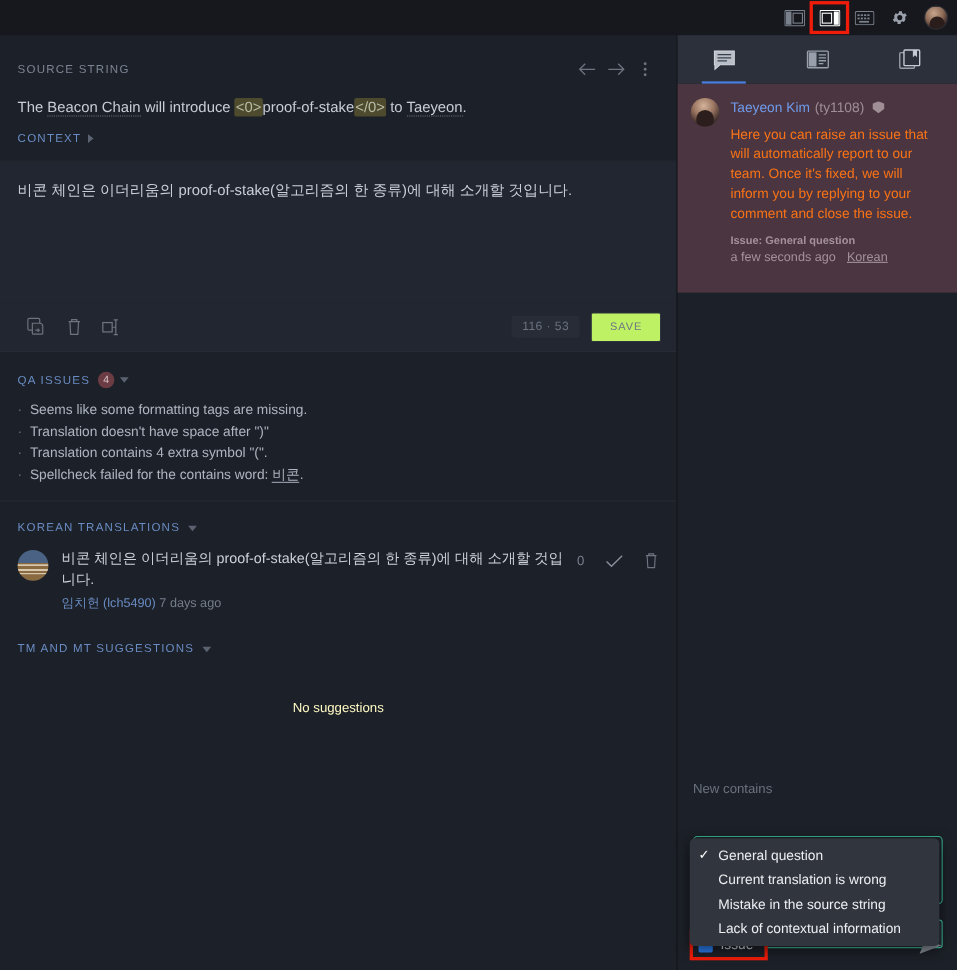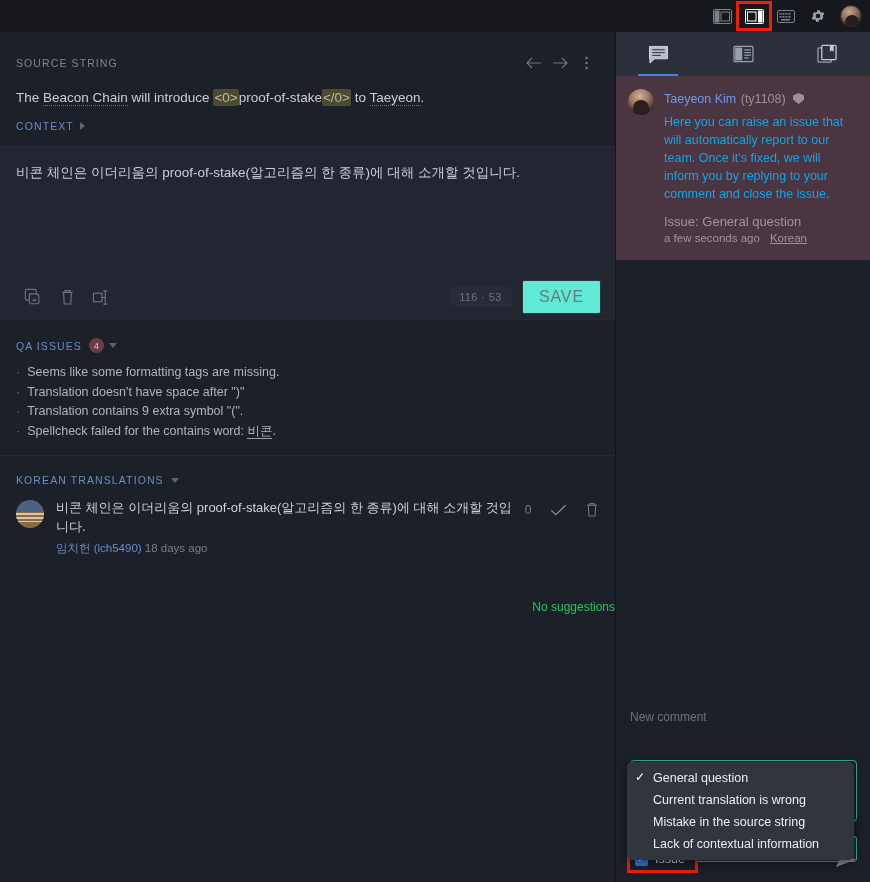--- a/index.html
+++ b/index.html
@@ -71,21 +71,21 @@
   .trans-toolbar {
     background: #222630; height: 44px; display: flex; align-items: center;
     padding: 0 14px 0 16px;
   }
   .tool-icn { width: 34px; height: 30px; display: flex; align-items: center; justify-content: center; cursor: pointer; }
   .counter {
     font-size: 11px; color: #6b7280; background: #272c36; border-radius: 3px;
     padding: 4px 10px; margin-right: 10px; letter-spacing: .4px;
   }
   .save-btn {
-    font-size: 16px; letter-spacing: .9px; color: #6f7684; background: #5eead4;
+    font-size: 10px; letter-spacing: .9px; color: #6f7684; background: #bef264;
     border: 1px solid #2e333e; border-radius: 2px; padding: 7px 16px; cursor: pointer;
   }
 
   
   .qa-badge {
     display: inline-flex; align-items: center; justify-content: center;
     width: 15px; height: 15px; border-radius: 50%; background: #6b3c44;
     color: #d9c3c7; font-size: 9.5px; margin-left: 7px; margin-right: 5px;
   }
   .qa-list { padding: 4px 16px 14px 16px; }
@@ -105,59 +105,59 @@
     background: repeating-linear-gradient(#d8c9ae 0 2px, #8a6a41 2px 4px);
   }
   .kt-main { flex: 1; }
   .kt-text { font-size: 13px; color: #ccd1da; line-height: 19px; }
   .kt-meta { font-size: 11.5px; color: #767d8a; margin-top: 5px; }
   .kt-user { color: #6a8cc4; }
   .kt-actions { display: flex; align-items: center; gap: 18px; margin-top: 3px; }
   .kt-count { font-size: 12px; color: #767d8a; min-width: 8px; text-align: center; }
   .kt-ic { cursor: pointer; display: flex; align-items: center; }
 
-  .nosugg { text-align: right; font-size: 12px; color: #22c55e; padding: 34px 0 40px 0; }
+  .nosugg { text-align: center; font-size: 12px; color: #fef9c3; padding: 34px 0 40px 0; }
 
   
   .rpanel {
     position: absolute; top: 32px; left: 615px; width: 255px; height: 850px;
     background: #1c2028; border-left: 1px solid #121418;
   }
   .rtabs {
     height: 44px; background: #2b303a; display: flex; align-items: center;
     position: relative;
   }
   .rtab { flex: 1; display: flex; align-items: center; justify-content: center; height: 44px; cursor: pointer; position: relative; }
   .rtab.active::after {
     content: ""; position: absolute; left: 50%; transform: translateX(-50%);
     bottom: 0; width: 40px; height: 2.5px; background: #4a7fe0;
   }
   .comment-block {
-    background: #4b3540; padding: 13px 14px 16px 12px; display: flex; gap: 10px;
+    background: #4b3540; padding: 13px 14px 26px 12px; display: flex; gap: 10px;
   }
   .c-avatar {
     width: 26px; height: 26px; border-radius: 50%; flex: 0 0 26px; overflow: hidden;
     background: radial-gradient(circle at 45% 28%, #d4b49a 0%, #9a7460 40%, #40302c 72%, #241a19 100%);
     position: relative;
   }
   .c-avatar::after {
     content: ""; position: absolute; left: 5px; top: 11px; width: 16px; height: 16px;
     background: #2b1e1d; border-radius: 50% 50% 40% 40%;
   }
   .c-body { flex: 1; }
   .c-name { font-size: 12.5px; color: #6f9aea; font-weight: 400; }
   .c-handle { color: #9f8e96; }
   .c-verify {
     display: inline-block; width: 11px; height: 11px; margin-left: 3px;
     background: #9f8e96; vertical-align: -1px;
     clip-path: polygon(50% 0%, 100% 22%, 100% 62%, 50% 100%, 0% 62%, 0% 22%);
     position: relative;
   }
-  .c-text { font-size: 12.5px; color: #0ea5e9; line-height: 18px; margin-top: 6px; }
-  .c-issue { font-size: 13px; color: #a4919b; margin-top: 11px; }
+  .c-text { font-size: 12.5px; color: #f97316; line-height: 18px; margin-top: 6px; }
+  .c-issue { font-size: 10px; color: #a4919b; margin-top: 11px; font-weight: bold; }
   .c-time { font-size: 11.5px; color: #a4919b; margin-top: 3px; }
   .c-time .lang { margin-left: 10px; text-decoration: underline; }
 
   
   .composer { position: absolute; left: 0; bottom: 0; width: 255px; }
   .newcomment-label {
     font-size: 12px; color: #6b727e; padding: 12px 14px 6px 14px;
   }
   .composer-inner { position: relative; height: 152px; }
   .textarea-stub {
@@ -324,57 +324,61 @@
       <div class="qa-item">
         <span class="qa-dot">·</span>
         <span>Seems like some formatting tags are missing.</span>
       </div>
       <div class="qa-item">
         <span class="qa-dot">·</span>
         <span>Translation doesn't have space after ")"</span>
       </div>
       <div class="qa-item">
         <span class="qa-dot">·</span>
-        <span>Translation contains 9 extra symbol "(".</span>
+        <span>Translation contains 4 extra symbol "(".</span>
       </div>
       <div class="qa-item">
         <span class="qa-dot">·</span>
         <span><span>Spellcheck failed for the contains word: </span><span class="kr-underline">비콘</span><span>.</span></span>
       </div>
     </div>
 
     <div class="divline"></div>
 
     <div class="section-head">
       <span class="section-label blue">KOREAN TRANSLATIONS</span>
       <span class="caret-d" style="margin-left:7px"></span>
     </div>
 
     <div class="kt-row">
       <div class="kt-avatar"></div>
       <div class="kt-main">
         <div class="kt-text">비콘 체인은 이더리움의 proof-of-stake(알고리즘의 한 종류)에 대해 소개할 것입니다.</div>
         <div class="kt-meta"><span class="kt-user">임치헌 (lch5490)</span>
-          <span>18 days ago</span></div>
+          <span>7 days ago</span></div>
       </div>
       <div class="kt-actions">
         <span class="kt-count">0</span>
         <span class="kt-ic">
           <svg width="17" height="14" viewBox="0 0 18 14">
             <path d="M1.5 7.5 L6.2 12 L16.5 2" fill="none" stroke="#8a909b" stroke-width="1.3"></path>
           </svg>
         </span>
         <span class="kt-ic">
           <svg width="14" height="17" viewBox="0 0 16 19">
             <path d="M2.5 4.5 h11 M5.5 4.5 V2.6 h5 V4.5 M3.8 4.5 l.7 12.4 h7 l.7 -12.4" fill="none" stroke="#6d737f" stroke-width="1.2"></path>
           </svg>
         </span>
       </div>
     </div>
 
+    <div class="section-head">
+      <span class="section-label blue">TM AND MT SUGGESTIONS</span>
+      <span class="caret-d" style="margin-left:7px"></span>
+    </div>
     <div class="nosugg">No suggestions</div>
 
 
   </div>
 
   <div class="rpanel">
 
     <div class="rtabs">
       <div class="rtab active">
         <svg width="21" height="19" viewBox="0 0 22 20">
@@ -415,21 +419,21 @@
           <span class="c-name c-handle">(ty1108)</span>
           <span class="c-verify"></span>
         </div>
         <div class="c-text">Here you can raise an issue that will automatically report to our team. Once it's fixed, we will inform you by replying to your comment and close the issue.</div>
         <div class="c-issue">Issue: General question</div>
         <div class="c-time"><span>a few seconds ago</span><span class="lang">Korean</span></div>
       </div>
     </div>
 
     <div class="composer">
-      <div class="newcomment-label">New comment</div>
+      <div class="newcomment-label">New contains</div>
       <div class="composer-inner">
 
         <div class="textarea-stub"></div>
 
         <div class="select-box">
           <span class="select-val">General question</span>
           <svg width="13" height="9" viewBox="0 0 14 9">
             <path d="M1 1.5 L7 7 L13 1.5" fill="none" stroke="#c2c8d2" stroke-width="1.7"></path>
           </svg>
         </div>

